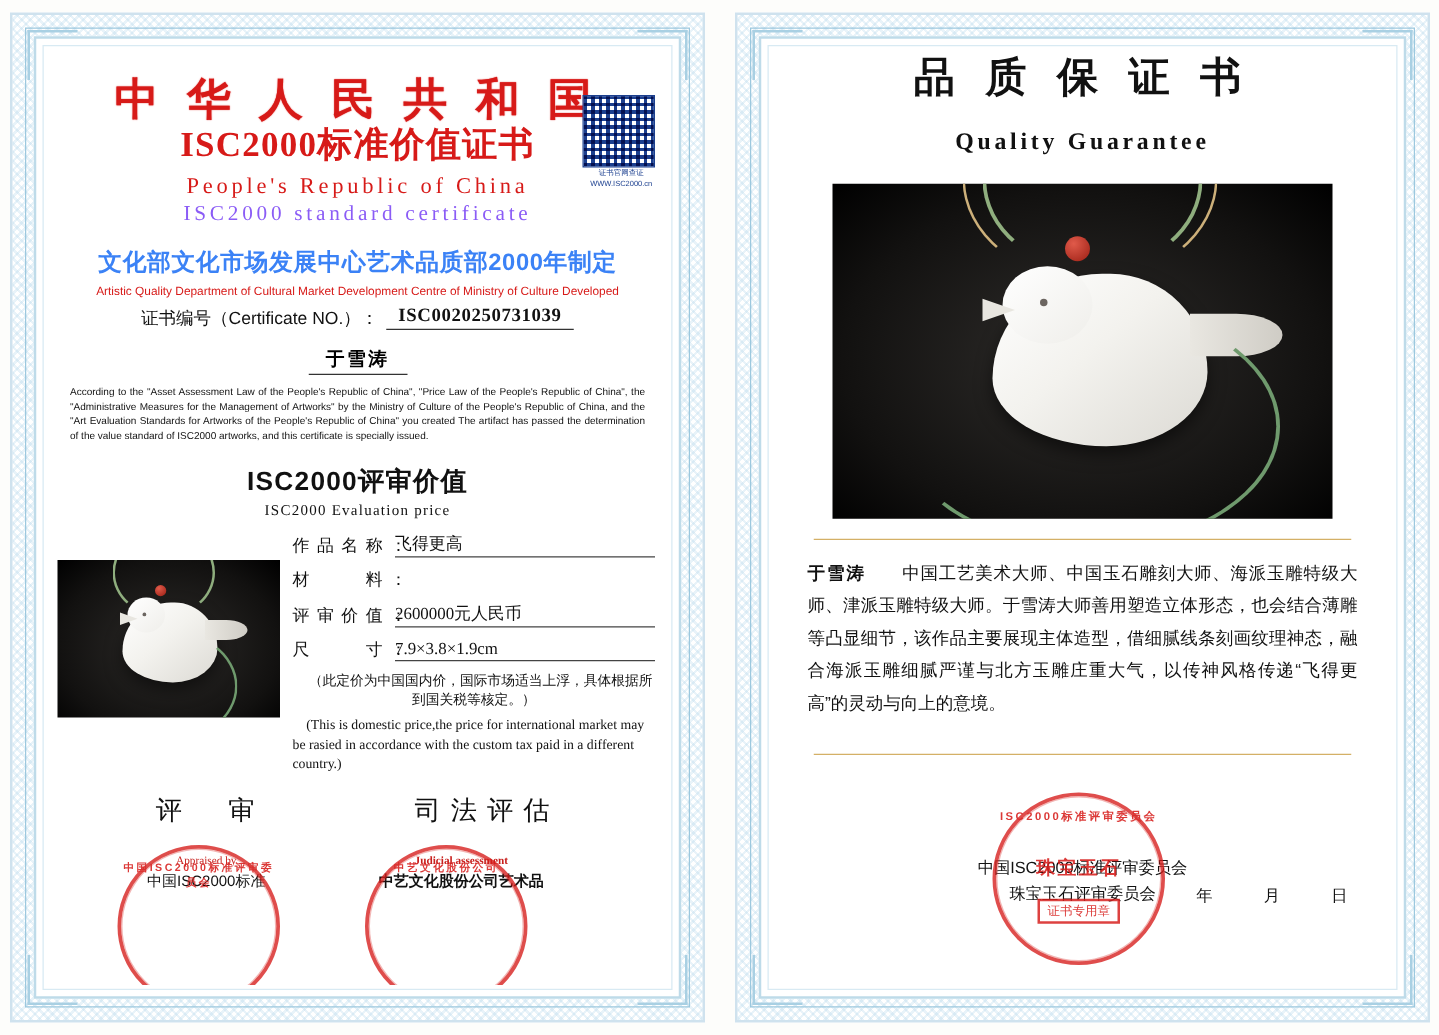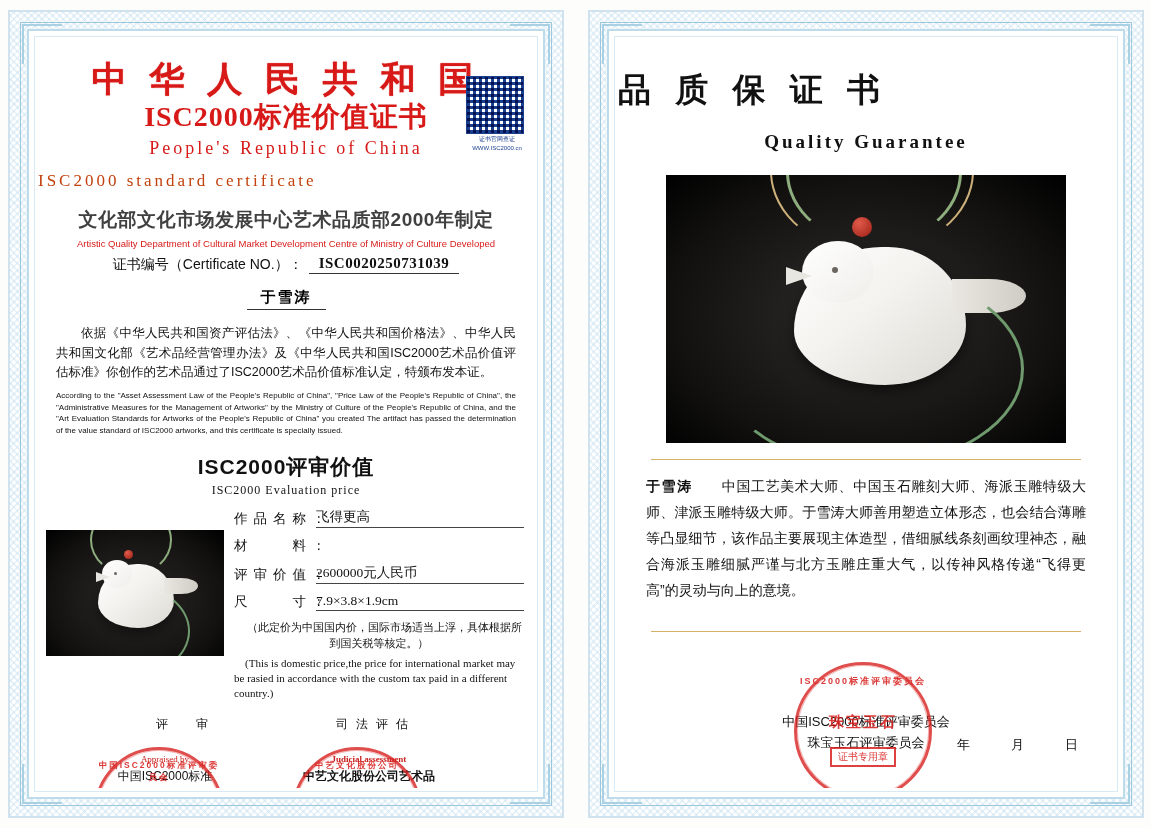--- a/index.html
+++ b/index.html
@@ -102,30 +102,30 @@
   }
   .title-en1 {
     text-align: center;
     color: #d71a18;
     font-family: "Liberation Serif", serif;
     font-size: 18px;
     letter-spacing: 3px;
     margin-top: 7px;
   }
   .title-en2 {
-    text-align: left;
-    color: #c2410c;
+    text-align: center;
+    color: #8b5cf6;
     font-family: "Liberation Serif", serif;
     font-size: 17px;
     letter-spacing: 3px;
-    margin-top: 12px;
+    margin-top: 2px;
   }
   .dept-cn {
     text-align: center;
-    color: #404040;
+    color: #3b82f6;
     font-weight: bold;
     font-size: 19px;
     letter-spacing: 0.5px;
     margin-top: 16px;
   }
   .dept-en {
     text-align: center;
     color: #d71a18;
     font-size: 9.5px;
     margin-top: 5px;
@@ -270,21 +270,21 @@
     color: #111;
     font-family: "Liberation Serif", serif;
     text-indent: 1em;
   }
 
   .seal-headers {
     display: flex;
     justify-content: center;
     gap: 120px;
     margin-top: 14px;
-    font-size: 12px;
+    font-size: 21px;
     letter-spacing: 8px;
     color: #111;
   }
   .seal-area {
     position: relative;
     height: 120px;
     margin-top: 2px;
   }
   .seal-text-block {
     position: absolute;
@@ -328,27 +328,26 @@
     padding: 1px 6px;
     white-space: nowrap;
     background: rgba(255,255,255,0.2);
   }
 
   .seal1 { left: 56px;  top: 12px; width: 124px; height: 124px; }
   .seal2 { left: 254px; top: 12px; width: 124px; height: 124px; }
 
   
   .r-title-cn {
-    text-align: left;
+    text-align: center;
     color: #111;
     font-family: "Liberation Serif", serif;
     font-weight: bold;
     font-size: 33px;
     letter-spacing: 8px;
-    margin-top: 28px;
   }
   .r-title-en {
     text-align: center;
     color: #111;
     font-family: "Liberation Serif", serif;
     font-weight: bold;
     font-size: 19px;
     letter-spacing: 3px;
     margin-top: 18px;
   }
@@ -483,21 +482,20 @@
 
       <div class="cert-no-row">
         <span class="cert-no-label">证书编号（Certificate NO.）：</span>
         <span class="cert-no-value">ISC0020250731039</span>
       </div>
 
       <div class="author-row">
         <span class="author-name">于雪涛</span>
       </div>
 
-      <div class="body-cn">依据《中华人民共和国资产评估法》、《中华人民共和国价格法》、中华人民共和国文化部《艺术品经营管理办法》及《中华人民共和国ISC2000艺术品价值评估标准》你创作的艺术品通过了ISC2000艺术品价值标准认定，特颁布发本证。</div>
       <div class="body-en">According to the "Asset Assessment Law of the People's Republic of China", "Price Law of the People's Republic of China", the "Administrative Measures for the Management of Artworks" by the Ministry of Culture of the People's Republic of China, and the "Art Evaluation Standards for Artworks of the People's Republic of China" you created The artifact has passed the determination of the value standard of ISC2000 artworks, and this certificate is specially issued.</div>
 
       <div class="eval-title">ISC2000评审价值</div>
       <div class="eval-title-en">ISC2000 Evaluation price</div>
 
       <div class="detail-area">
 
         <div class="photo-left">
           <div class="bird-wrap">
             <div class="cord" style="left:44px; top:-26px; width:78px; height:68px; border-color:#8fae7e; border-bottom-color:transparent;"></div>

